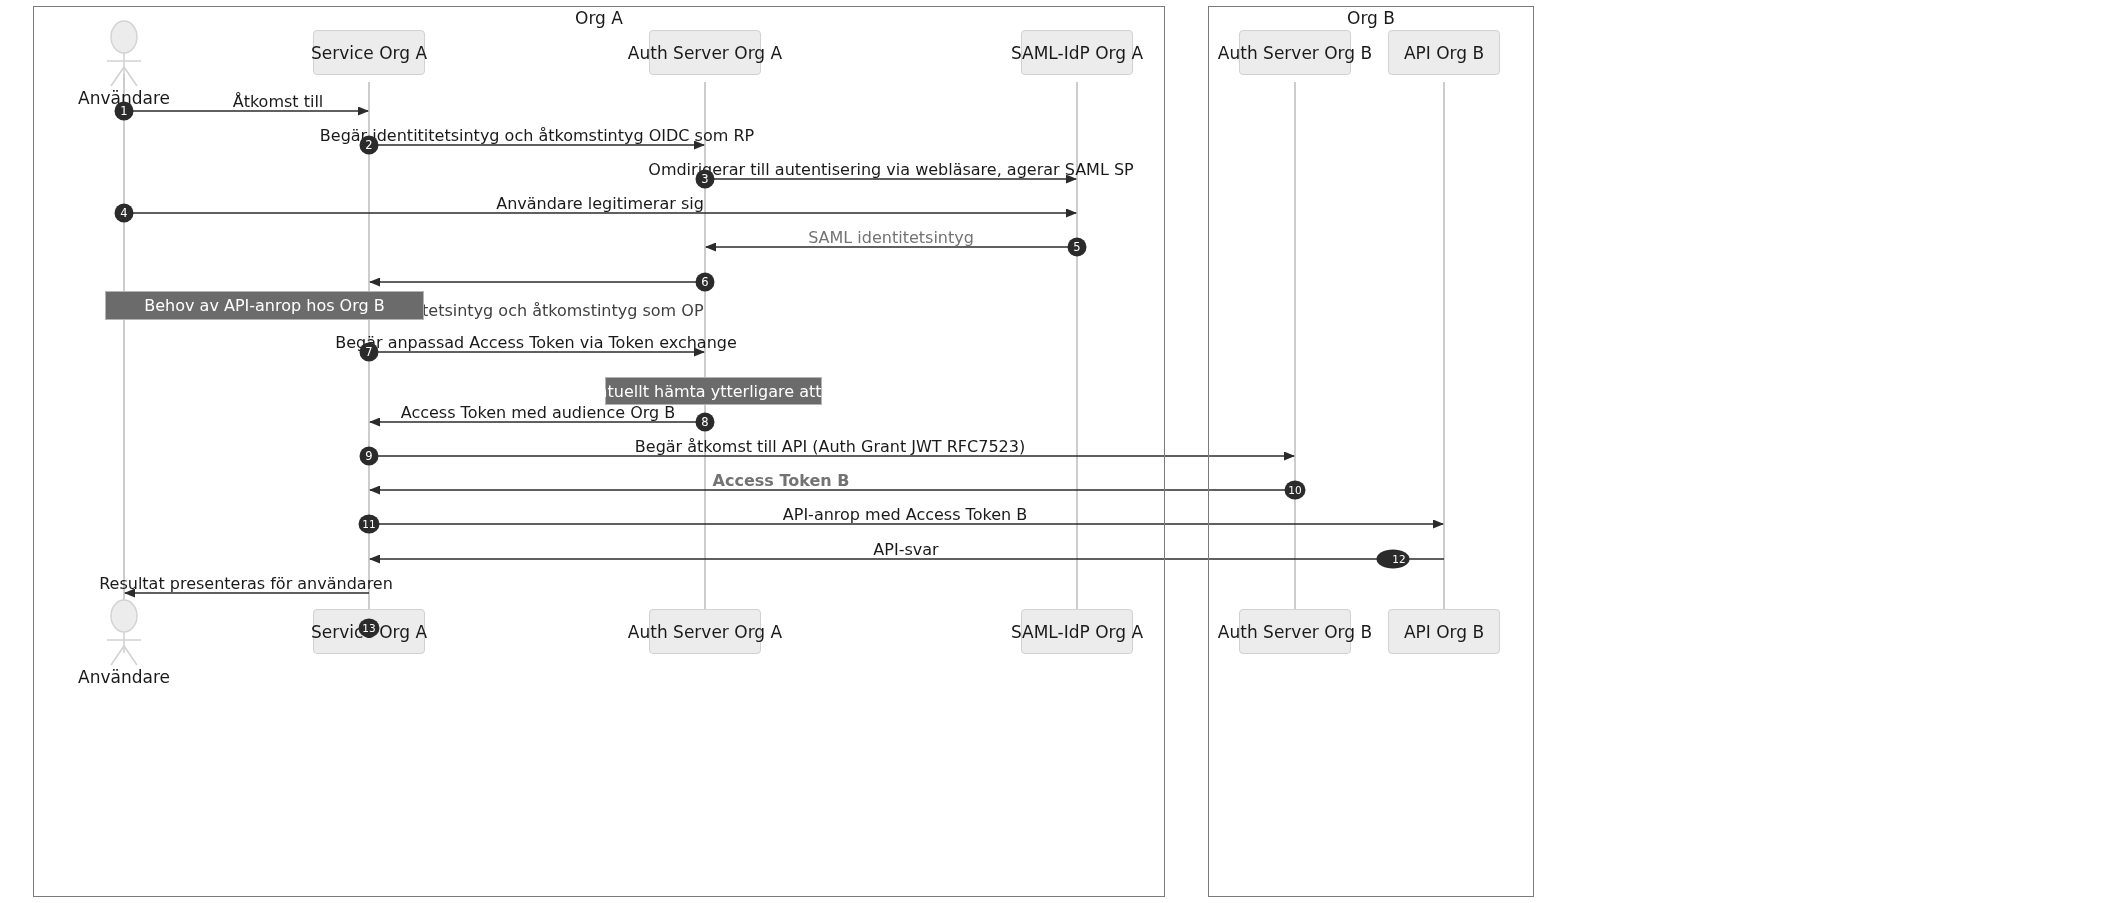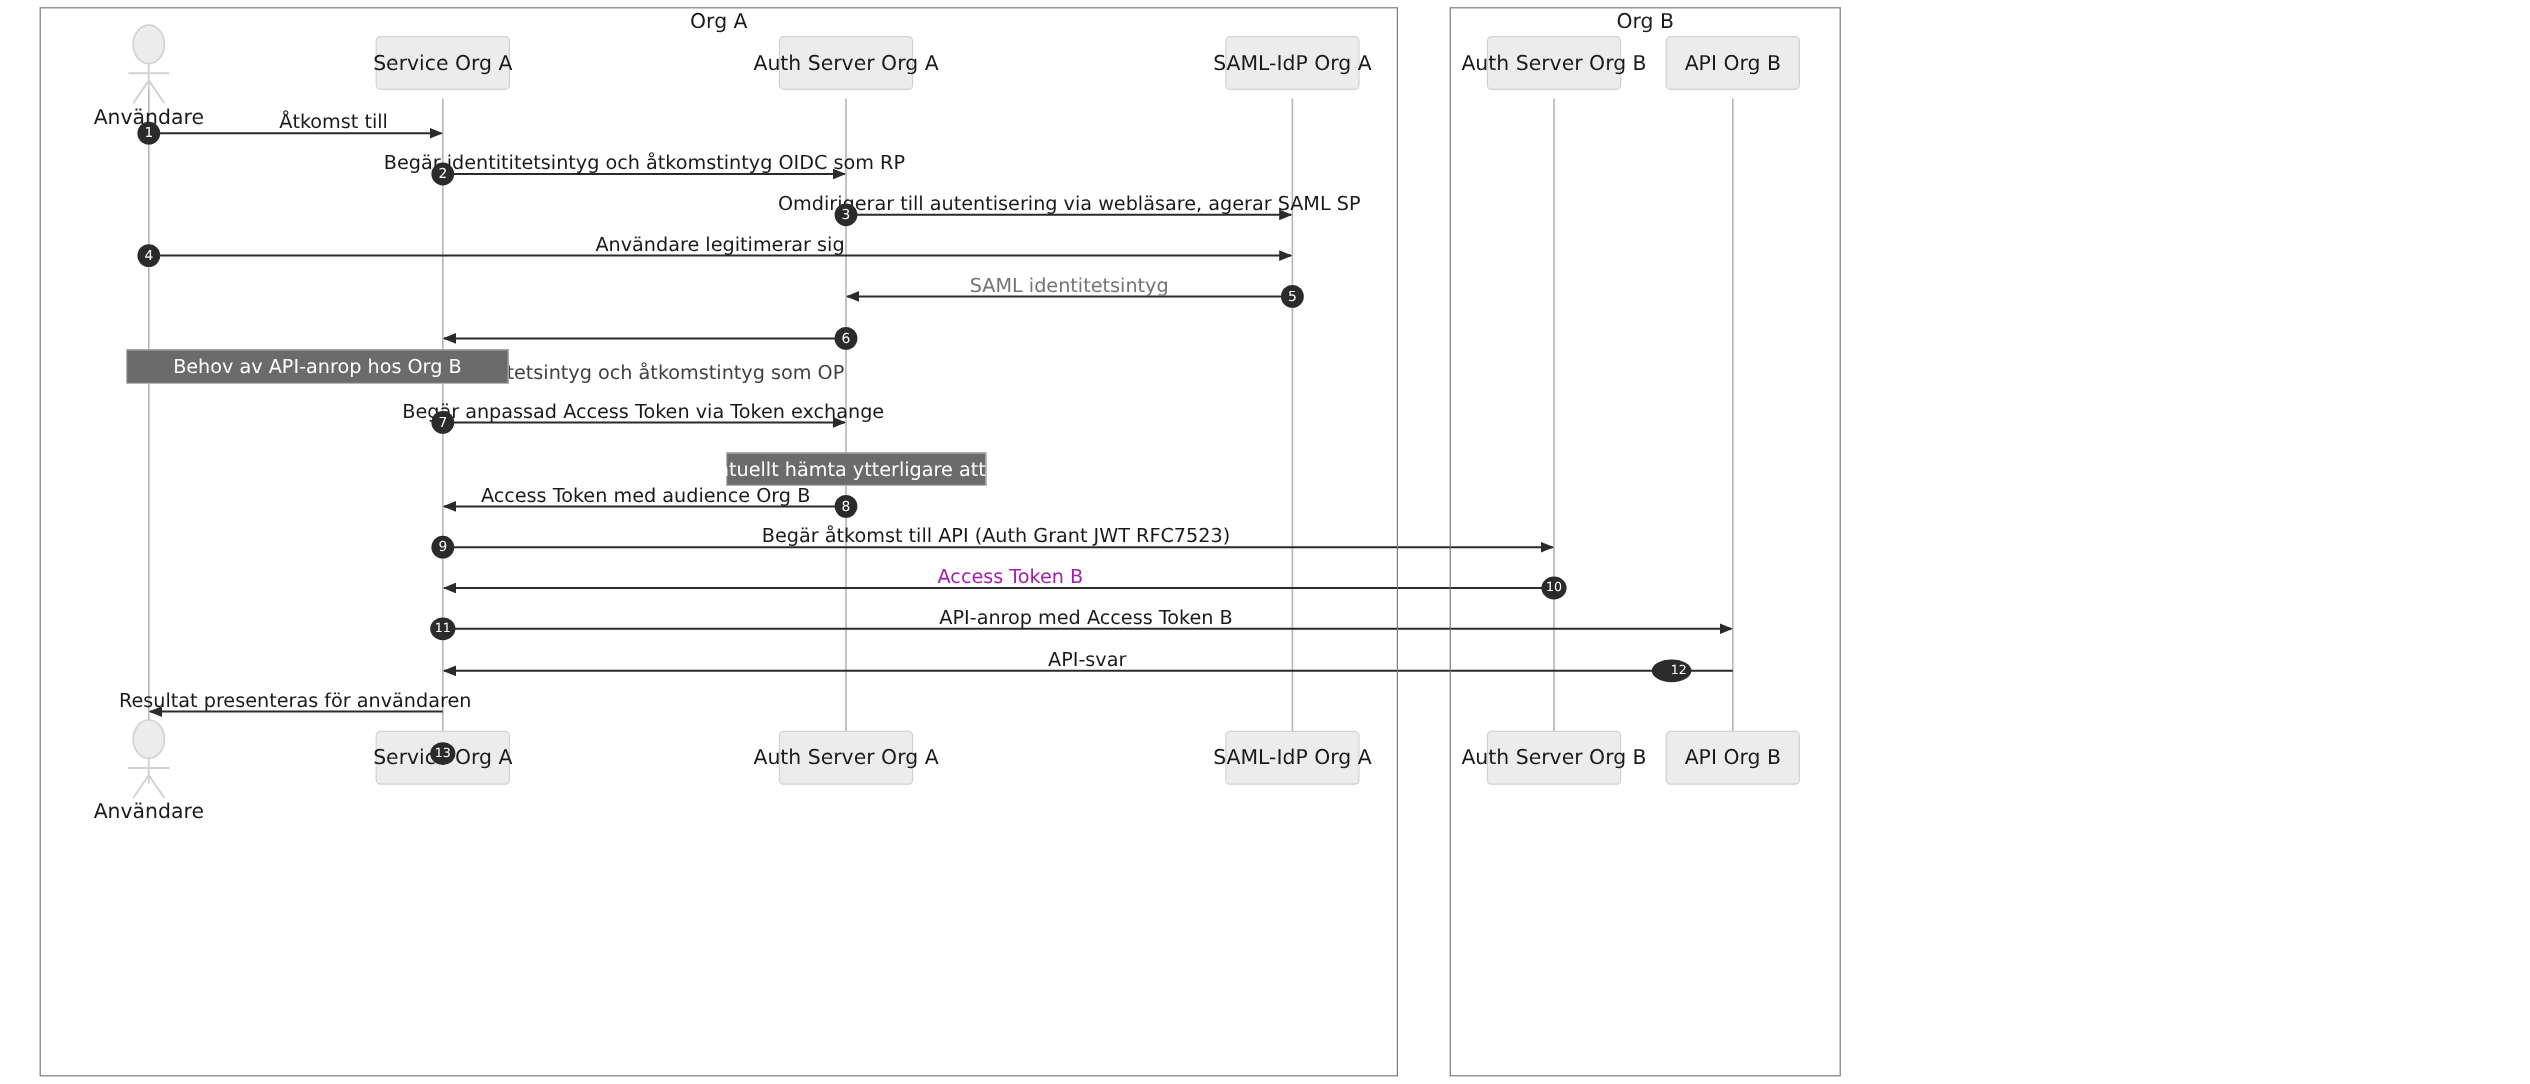--- a/index.html
+++ b/index.html
@@ -108,21 +108,21 @@
       <div class="msglabel" style="left: 891px; top: 228px; color: #737373;">SAML identitetsintyg</div>
       <div class="seqnum" style="left: 1077px; top: 247px; background: rgb(43, 43, 43);">5</div>
       <div class="msglabel" style="left: 540px; top: 253px; color: #404040; margin-top: 48px;">Identitetsintyg och åtkomstintyg som OP</div>
       <div class="seqnum" style="left: 705px; top: 282px; background: rgb(43, 43, 43);">6</div>
       <div class="msglabel" style="left: 536px; top: 333px; color: rgb(26, 26, 26);">Begär anpassad Access Token via Token exchange</div>
       <div class="seqnum" style="left: 369px; top: 352px; background: rgb(43, 43, 43);">7</div>
       <div class="msglabel" style="left: 538px; top: 403px; color: rgb(26, 26, 26);">Access Token med audience Org B</div>
       <div class="seqnum" style="left: 705px; top: 422px; background: rgb(43, 43, 43);">8</div>
       <div class="msglabel" style="left: 830px; top: 437px; color: rgb(26, 26, 26);">Begär åtkomst till API (Auth Grant JWT RFC7523)</div>
       <div class="seqnum" style="left: 369px; top: 456px; background: rgb(43, 43, 43);">9</div>
-      <div class="msglabel" style="left: 842px; top: 471px; color: #a21caf;">Access Token B</div>
+      <div class="msglabel" style="left: 781px; top: 471px; color: #737373; font-weight: bold;">Access Token B</div>
       <div class="seqnum wide" style="left: 1295px; top: 490px; background: rgb(43, 43, 43);">10</div>
       <div class="msglabel" style="left: 905px; top: 505px; color: rgb(26, 26, 26);">API-anrop med Access Token B</div>
       <div class="seqnum wide" style="left: 369px; top: 524px; background: rgb(43, 43, 43);">11</div>
       <div class="msglabel" style="left: 906px; top: 540px; color: rgb(26, 26, 26);">API-svar</div>
       <div class="seqnum wide" style="left: 1393px; top: 559px; background: rgb(43, 43, 43); padding-left: 12px;">12</div>
       <div class="msglabel" style="left: 246px; top: 574px; color: rgb(26, 26, 26);">Resultat presenteras för användaren</div>
       <div class="seqnum wide" style="left: 369px; top: 593px; background: rgb(43, 43, 43); margin-top: 35px;">13</div>
       <div class="notebox" style="left: 105px; top: 291px; width: 319px; height: 29px; background: rgb(107, 107, 107); color: rgb(255, 255, 255);">Behov av API-anrop hos Org B</div>
       <div class="notebox" style="left: 605px; top: 361px; width: 217px; height: 28px; background: rgb(107, 107, 107); color: rgb(255, 255, 255); margin-top: 16px;">Eventuellt hämta ytterligare attribut</div>
     </div>

